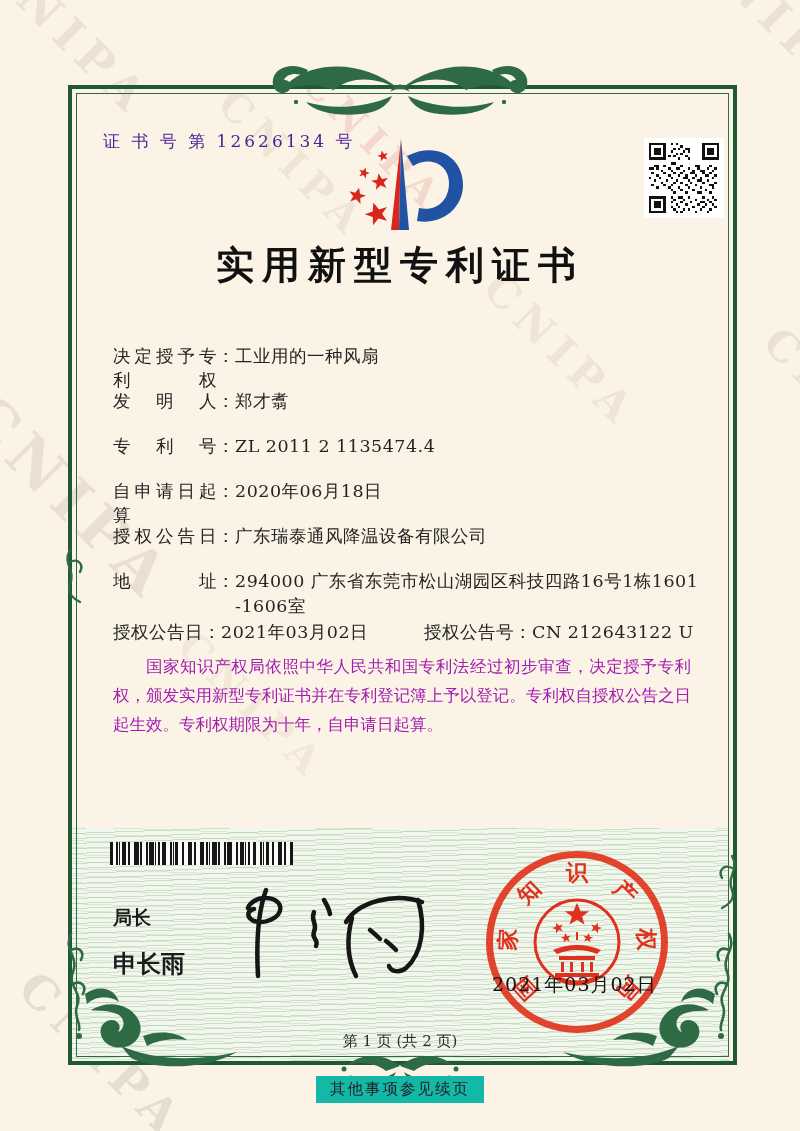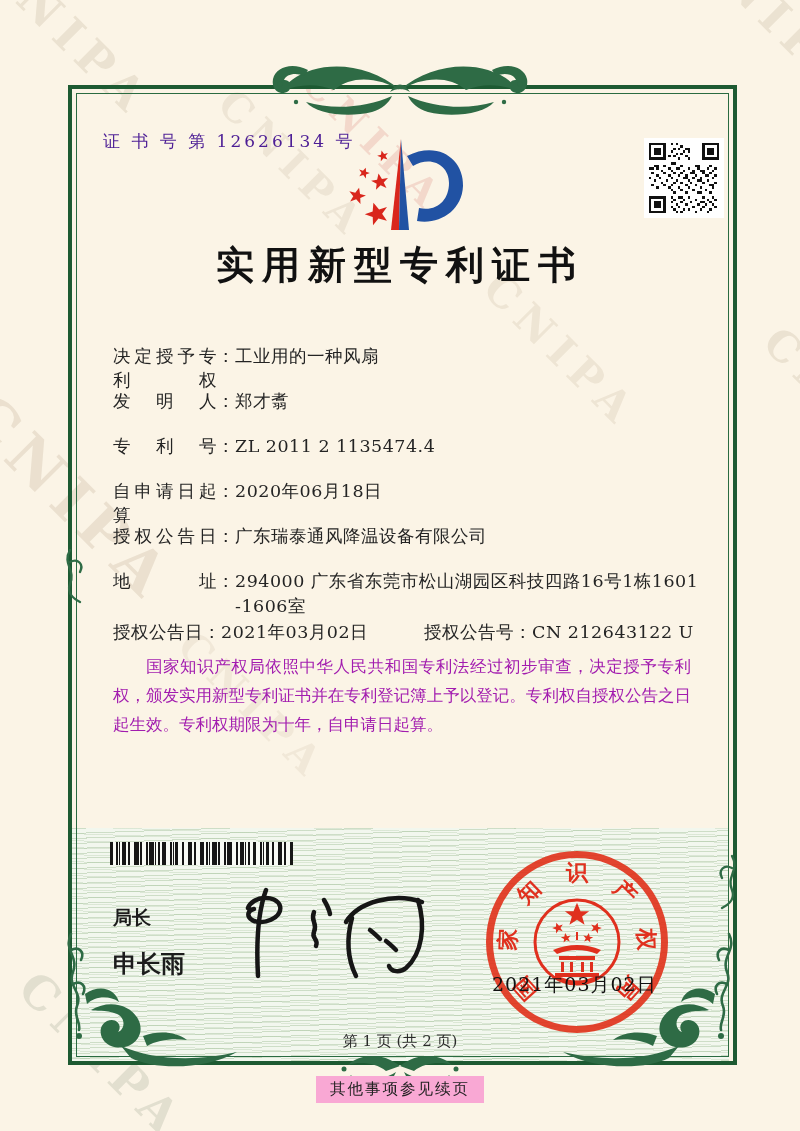--- a/index.html
+++ b/index.html
@@ -82,21 +82,21 @@
   .seal-ch:nth-of-type(5){transform:rotate(44deg)   translateY(-70px);}
   .seal-ch:nth-of-type(6){transform:rotate(88deg)   translateY(-70px);}
   .seal-ch:nth-of-type(7){transform:rotate(132deg)  translateY(-70px);}
   .emblem{position:absolute;left:39px;top:37px;}
   .seal-date{left:492px;top:972px;width:180px;font-size:19px;letter-spacing:1px;color:#111;
              z-index:7;white-space:nowrap;}
 
   
   .page-info{left:0;top:1032px;width:800px;text-align:center;font-size:15px;color:#2a2a2a;z-index:5;}
   .cont-note{left:0;top:1076px;width:800px;text-align:center;z-index:5;}
-  .cont-note span{display:inline-block;background:#f9a8d4;padding:3px 14px;font-size:15.5px;
+  .cont-note span{display:inline-block;background:#14b8a6;padding:3px 14px;font-size:15.5px;
                   letter-spacing:2px;color:#222;}
 </style>
 </head>
 <body>
 
 <span class="wm wm1">CNIPA</span>
 <span class="wm wm2">CNIPA</span>
 <span class="wm wm3">CNIPA</span>
 <span class="wm wm4">CNIPA</span>
 <span class="wm wm5">CNIPA</span>

